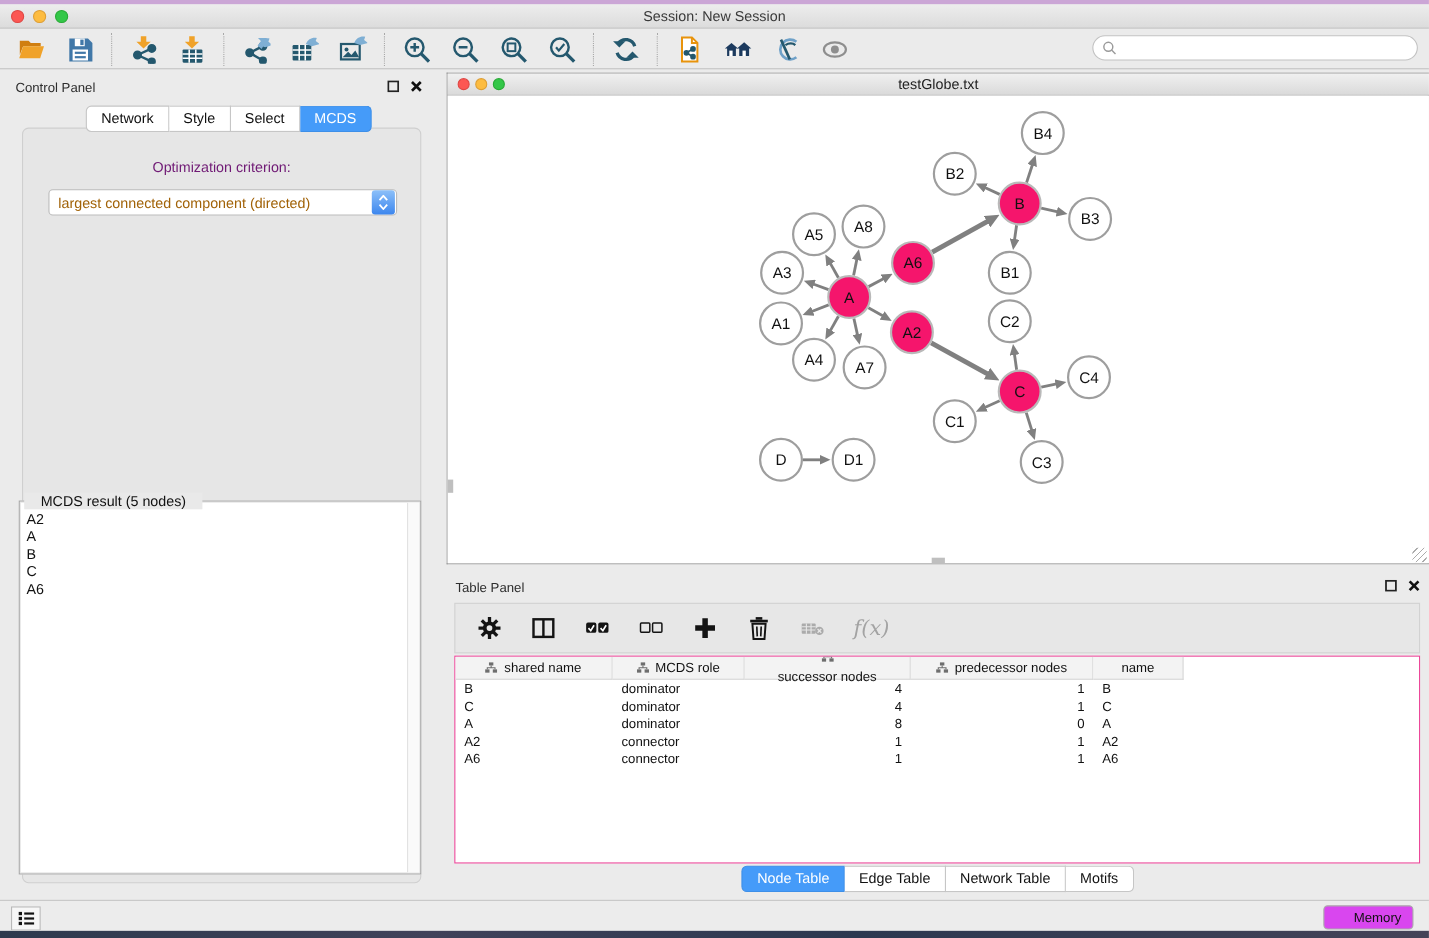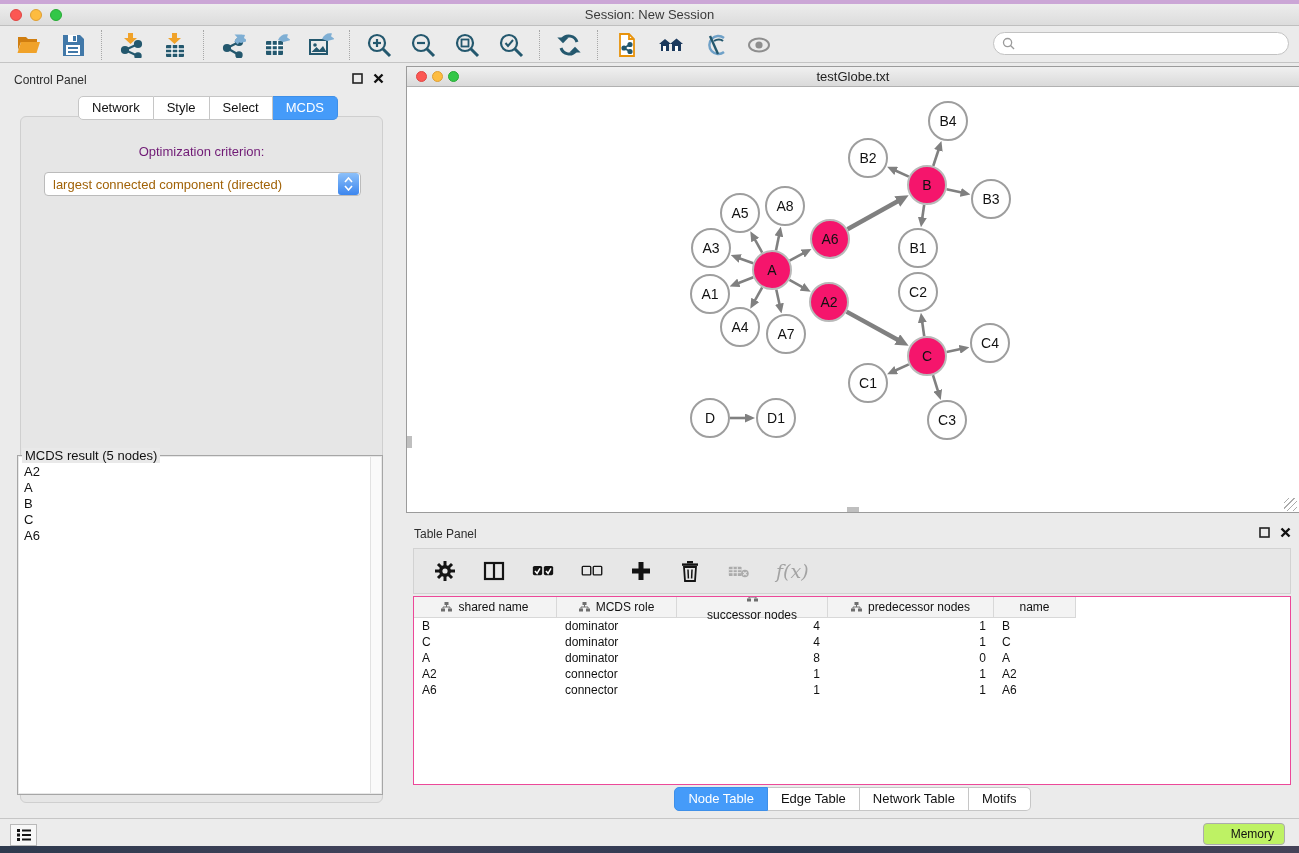--- a/index.html
+++ b/index.html
@@ -64,21 +64,21 @@
     display:flex; flex-direction:column; align-items:center; justify-content:center; gap:2px; }
   .criterion .stepper svg { width:9px; height:6px; display:block; }
   .cp-buttons { position:absolute; top:89px; left:0; width:100%; display:flex; justify-content:center; gap:14px; }
   .mac-btn { background:#fff; border:1px solid #BDBDBD; border-radius:5px;
     font-size:13px; color:#111; padding:3px 15px 4px; height:23px; cursor:pointer;
     font-family:"Liberation Sans",sans-serif; }
 
   .result-box { position:absolute; left:11px; top:389px; width:366px; height:340px;
     border:1px solid #A6A6A6; background:#fff; box-shadow:inset 0 0 0 1px #E8E8E8; }
   .result-legend { position:absolute; top:-8px; left:4px; background:#E9E9E9;
-    font-size:13px; color:#111; padding:0 3px; line-height:15px; }
+    font-size:13px; color:#111; padding:0 15px; line-height:15px; }
   .result-list { padding:8px 6px 0 6px; font-size:13px; color:#111; line-height:16px; }
   .result-scroll { position:absolute; right:1px; top:1px; bottom:1px; width:11px;
     background:#FAFAFA; border-left:1px solid #E2E2E2; }
 
   
   .net-window { left:406px; top:66px; width:893px; height:447px;
     background:#fff; border:1px solid #9B9B9B; border-right:none; }
   .net-titlebar { height:20px; background:linear-gradient(#F0F0F0,#DADADA);
     border-bottom:1px solid #B1B1B1; position:relative; }
   .net-titlebar .lights { position:absolute; left:9px; top:4px; gap:5px; }
@@ -110,21 +110,21 @@
   .td-cell { font-size:12px; color:#111; line-height:16px; padding:0 8px; white-space:nowrap; }
   .c0 { width:143px; } .c1 { width:120px; } .c2 { width:151px;flex-direction:column; } .c3 { width:166px; } .c4 { width:82px; }
   .num { text-align:right; }
 
   .tp-tabs { position:absolute; left:0; top:267px; width:100%; display:flex; justify-content:center; }
 
   
   .status-bar { left:0; top:818px; width:100%; height:28px; background:#ECECEC; border-top:1px solid #C6C6C6; }
   .list-btn { position:absolute; left:10px; top:5px; width:27px; height:22px; background:#F7F7F7;
     border:1px solid #B9B9B9; display:flex; align-items:center; justify-content:center; cursor:pointer; }
-  .memory-btn { position:absolute; right:14px; top:4px; height:22px; background:#bef264;
+  .memory-btn { position:absolute; right:14px; top:4px; height:22px; background:#d946ef;
     border:1px solid #ACACAC; border-radius:4px; display:flex; align-items:center;
     padding:0 10px; gap:6px; font-size:12px; color:#111; cursor:pointer; }
   .mem-dot { width:11px; height:11px; border-radius:50%; }
 </style>
 </head>
 <body>
 
 <div class="abs top-strip"></div>
 <div class="abs bottom-strip"></div>
 

